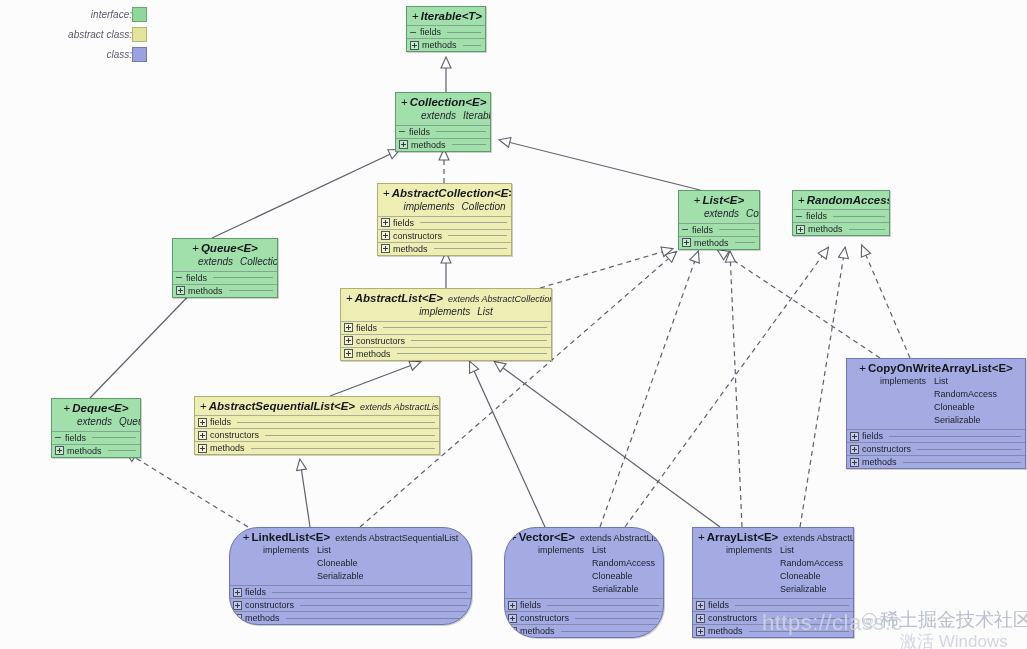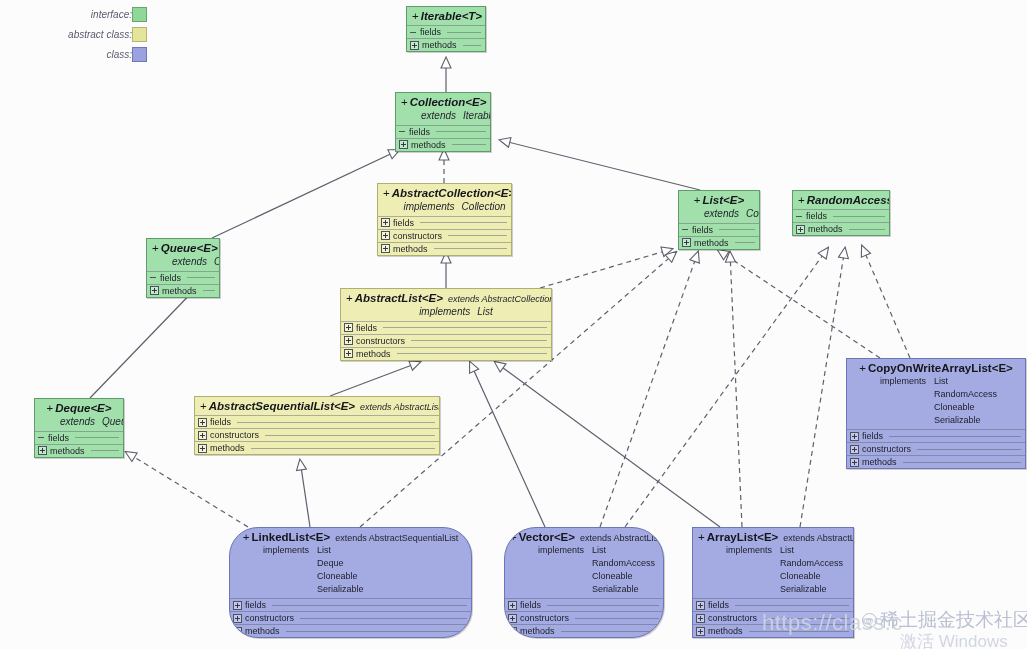--- a/index.html
+++ b/index.html
@@ -304,21 +304,21 @@
           <span class="dash"></span>
           <span>fields</span>
           <span class="rule"></span>
         </div>
         <div class="n-row">
           <span class="ex"></span>
           <span>methods</span>
           <span class="rule"></span>
         </div>
       </div>
-      <div class="node iface" style="left: 146px; top: 238px; width: 74px;">
+      <div class="node iface" style="left: 172px; top: 238px; width: 106px;">
         <div class="n-head">
           <div class="n-title"><span class="plus">+</span><span>Queue&lt;E&gt;</span></div>
           <div class="n-sub"><span class="kw">extends</span>Collection</div>
         </div>
         <div class="n-row">
           <span class="dash"></span>
           <span>fields</span>
           <span class="rule"></span>
         </div>
         <div class="n-row">
@@ -379,21 +379,21 @@
           <span class="ex"></span>
           <span>constructors</span>
           <span class="rule"></span>
         </div>
         <div class="n-row">
           <span class="ex"></span>
           <span>methods</span>
           <span class="rule"></span>
         </div>
       </div>
-      <div class="node iface" style="left: 34px; top: 398px; width: 90px;">
+      <div class="node iface" style="left: 51px; top: 398px; width: 90px;">
         <div class="n-head">
           <div class="n-title"><span class="plus">+</span><span>Deque&lt;E&gt;</span></div>
           <div class="n-sub"><span class="kw">extends</span>Queue</div>
         </div>
         <div class="n-row">
           <span class="dash"></span>
           <span>fields</span>
           <span class="rule"></span>
         </div>
         <div class="n-row">
@@ -422,24 +422,20 @@
           <span class="rule"></span>
         </div>
       </div>
       <div class="node klass" style="left: 229px; top: 527px; width: 243px; border-radius: 29px;">
         <div class="n-head">
           <div class="n-title"><span class="plus">+</span><span>LinkedList&lt;E&gt;</span><span class="n-ext">extends AbstractSequentialList</span></div>
           <div class="n-impl-list">
             <div class="n-impl-row">
               <span class="kw">implements</span>
               <span>List</span>
-            </div>
-            <div class="n-impl-row">
-              <span class="kw"></span>
-              <span>Deque</span>
             </div>
             <div class="n-impl-row">
               <span class="kw"></span>
               <span>Cloneable</span>
             </div>
             <div class="n-impl-row">
               <span class="kw"></span>
               <span>Serializable</span>
             </div>
           </div>

